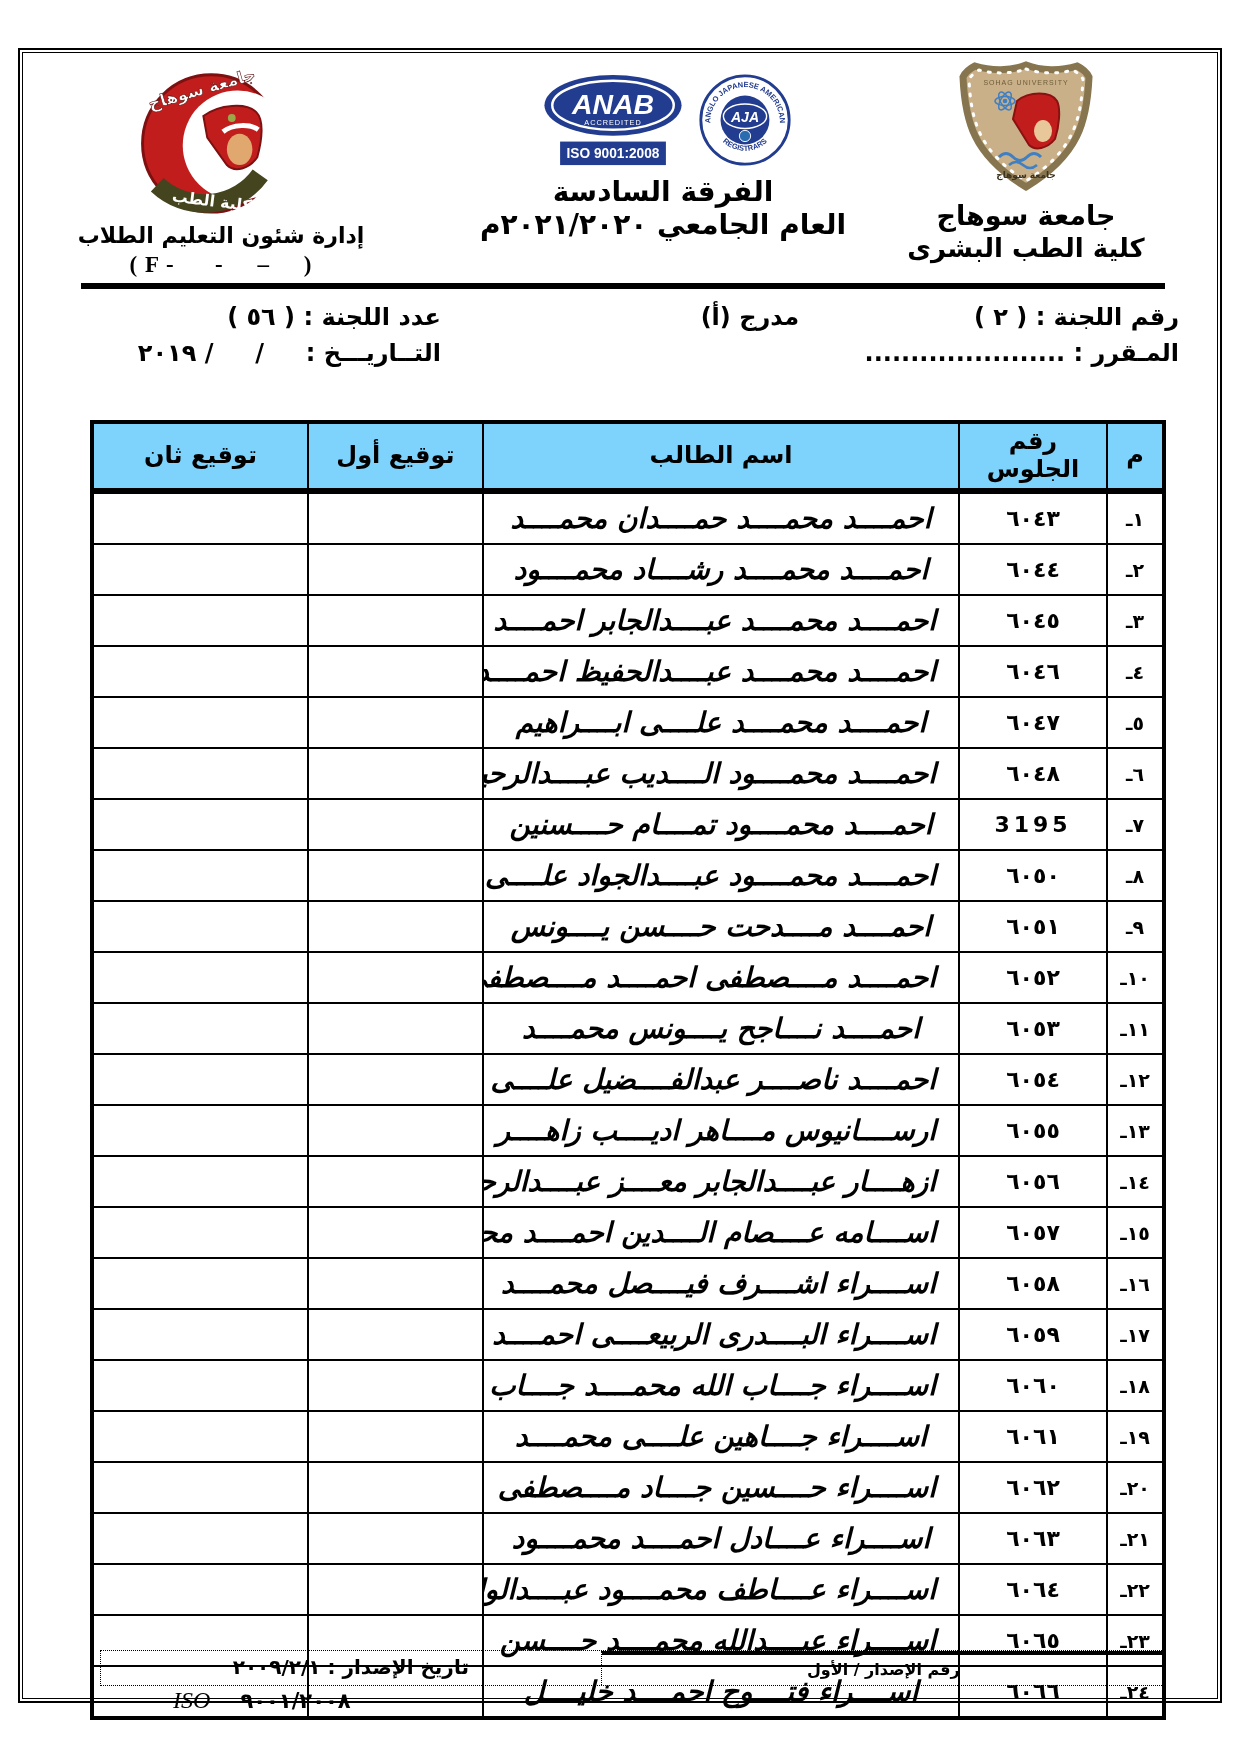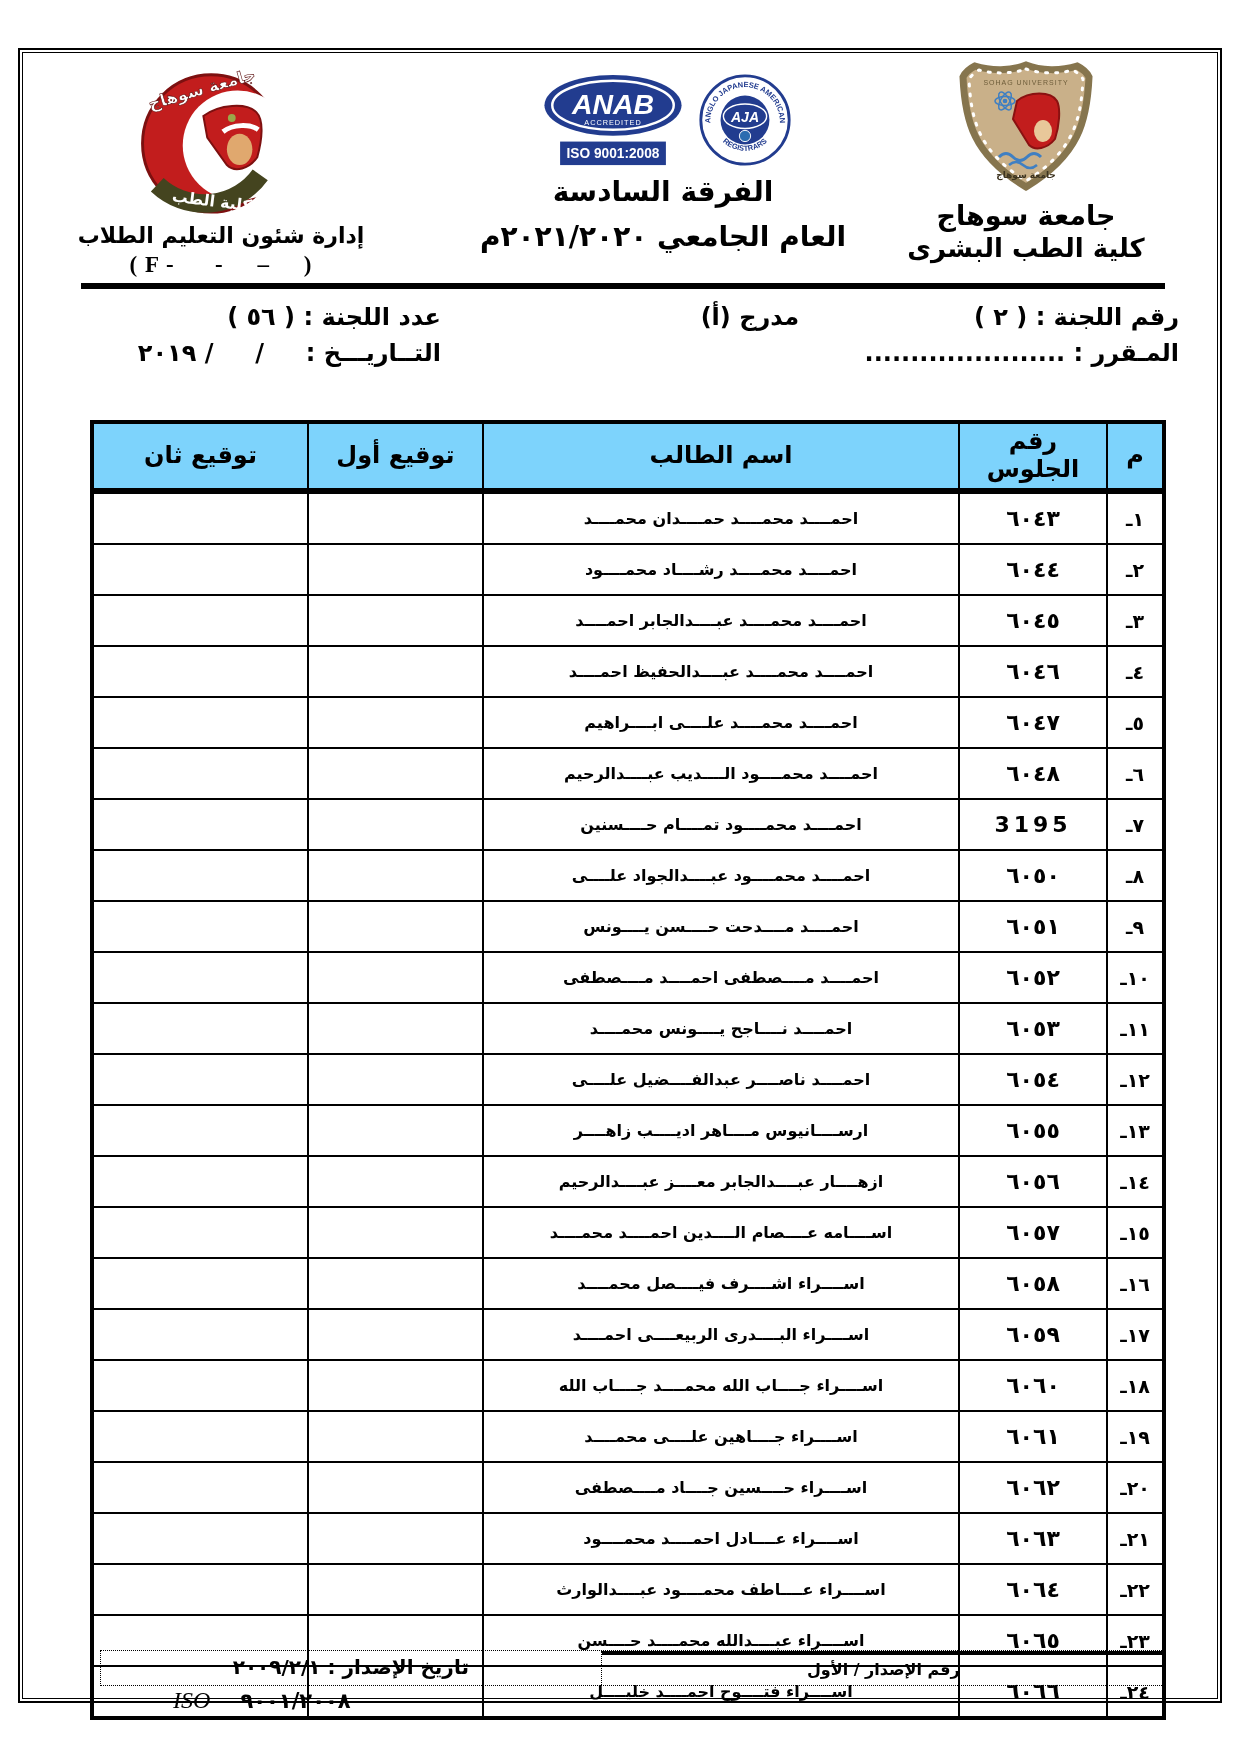--- a/index.html
+++ b/index.html
@@ -12,21 +12,21 @@
   .frame-inner{position:absolute;inset:2px;border:1px solid #000;}
   .content{position:absolute;inset:0;}
 
   
   .hdr-left{position:absolute;left:48px;top:14px;width:300px;text-align:center;}
   .hdr-left .dept{font-size:22px;font-weight:bold;margin-top:0;}
   .hdr-left .form-code{direction:ltr;font-size:23px;font-weight:bold;letter-spacing:1px;margin-top:4px;font-family:"Liberation Serif",serif;}
   .hdr-center{position:absolute;left:455px;top:20px;width:370px;text-align:center;}
   .logos-row{display:flex;direction:ltr;justify-content:center;align-items:flex-start;gap:6px;}
   .hdr-center .grade{font-size:28px;font-weight:bold;margin-top:6px;}
-  .hdr-center .year{font-size:28px;font-weight:bold;margin-top:12px;}
+  .hdr-center .year{font-size:28px;font-weight:bold;margin-top:0;}
   .hdr-right{position:absolute;right:26px;top:6px;width:330px;text-align:center;}
   .hdr-right .uni{font-size:27px;font-weight:bold;margin-top:2px;}
   .hdr-right .fac{font-size:26px;font-weight:bold;margin-top:2px;}
 
   .hrule{position:absolute;left:58px;top:230px;width:1084px;height:6px;background:#000;}
 
   
   .committee{position:absolute;left:0;top:246px;width:100%;display:flex;direction:rtl;}
   .c-right{margin-right:38px;width:380px;text-align:right;}
   .c-center{flex:1;text-align:right;}
@@ -43,21 +43,21 @@
     background:#7dd3fc;border:2px solid #000;border-bottom:6px solid #000;
     height:64px;font-size:24px;font-weight:bold;text-align:center;vertical-align:middle;
     line-height:1.15;padding:0 4px;
   }
   table.roster td{
     border:2px solid #000;height:47px;text-align:center;vertical-align:middle;
     font-weight:bold;overflow:hidden;white-space:nowrap;
   }
   td.cell-index{font-size:19px;}
   td.cell-seat{font-size:22px;letter-spacing:4px;}
-  td.cell-name{font-size:16px;padding:0 6px;}
+  td.cell-name{font-size:28px;padding:0 22px;font-style:italic;}
 
   
   .footer-box{
     position:absolute;left:77px;top:1597px;width:1064px;height:34px;
     display:flex;direction:rtl;border:1px dotted #000;
   }
   .f-right{width:53%;border-top:4px solid #000;border-left:1px dotted #000;
     text-align:center;font-size:16px;font-weight:bold;line-height:30px;}
   .f-left{width:47%;text-align:center;font-size:20px;font-weight:bold;line-height:32px;}
   .iso-line{position:absolute;left:150px;top:1634px;direction:ltr;white-space:nowrap;}

